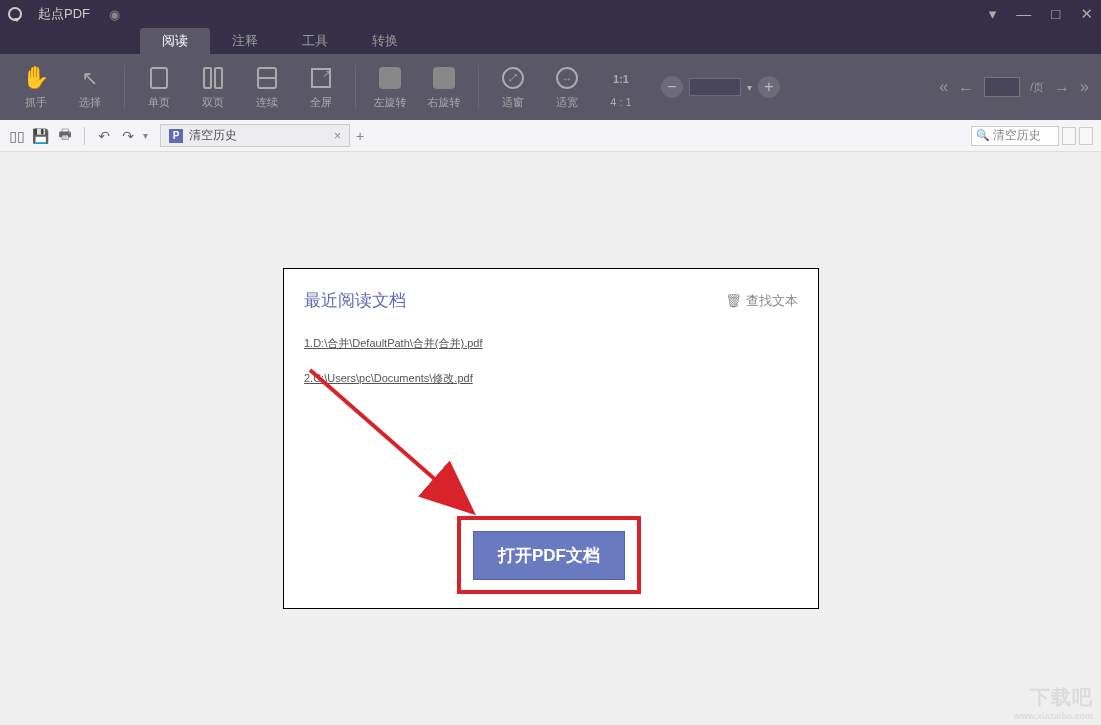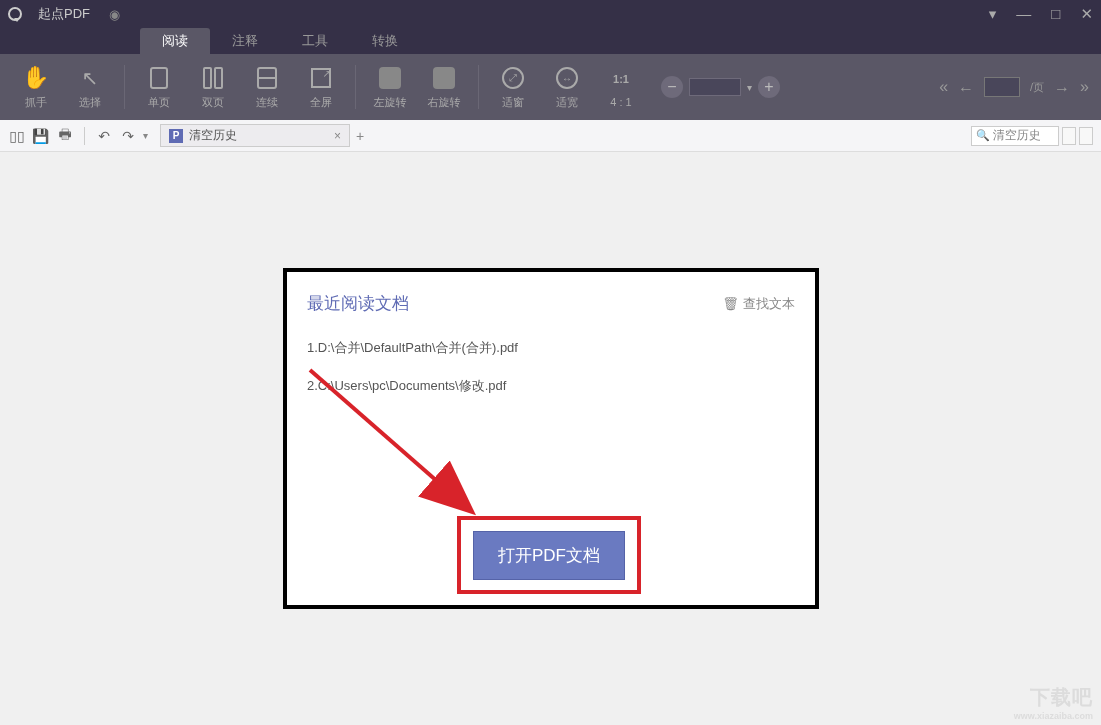--- a/index.html
+++ b/index.html
@@ -58,29 +58,29 @@
     .addtab { width:20px; text-align:center; color:#888; cursor:pointer; font-size:14px; }
     
     .searchbox-wrap { margin-left:auto; display:flex; align-items:center; gap:3px; }
     .searchbox { border:1px solid #ccc; background:#fff; padding:1px 4px; font-size:12px; width:88px; display:flex; align-items:center; gap:3px; color:#888; height:20px; }
     .searchbox .sicon { font-size:11px; }
     .sb-small { width:14px; height:18px; border:1px solid #ccc; background:#f8f8f8; }
     
     
     .workspace { position:absolute; top:152px; left:0; right:0; bottom:0; background:#f0f0f0; }
     
-    .panel { position:absolute; left:283px; top:268px; width:536px; height:341px; background:#fff; border:4px solid #000000; padding:20px; }
+    .panel { position:absolute; left:283px; top:268px; width:536px; height:341px; background:#fff; border:1px solid #000000; padding:20px; }
     .panel-header { display:flex; align-items:center; justify-content:space-between; margin-bottom:24px; }
     .panel-title { color:#5f6bb4; font-size:17px; }
     .clear-history { color:#888; font-size:13px; display:flex; align-items:center; gap:4px; cursor:pointer; }
     .clear-history .trash { font-size:13px; }
-    .recent-item { color:#555; font-size:13px; margin-bottom:20px; cursor:pointer; }
+    .recent-item { color:#555; font-size:11px; margin-bottom:20px; cursor:pointer;text-decoration:underline; }
     
     .open-wrap { position:absolute; left:457px; top:516px; width:184px; height:78px; border:4px solid #d8232a; display:flex; align-items:center; justify-content:center; }
-    .open-btn { background:#6a7ac1; color:#fff; font-size:17px; padding:12px 24px; border:1px solid #5563a8; cursor:pointer; }
+    .open-btn { background:#6a7ac1; color:#fff; font-size:17px; padding:12px 24px; border:1px solid #5563a8; cursor:pointer;font-weight:bold; }
     
     .arrow-svg { position:absolute; left:300px; top:360px; pointer-events:none; }
     
     .watermark { position:absolute; right:8px; bottom:4px; color:#ccc; font-size:20px; font-weight:bold; letter-spacing:1px; opacity:.55; text-align:right; }
     .watermark .sub { font-size:9px; letter-spacing:0; display:block; }
   </style>
 </head>
 <body>
 
 <div class="titlebar">

